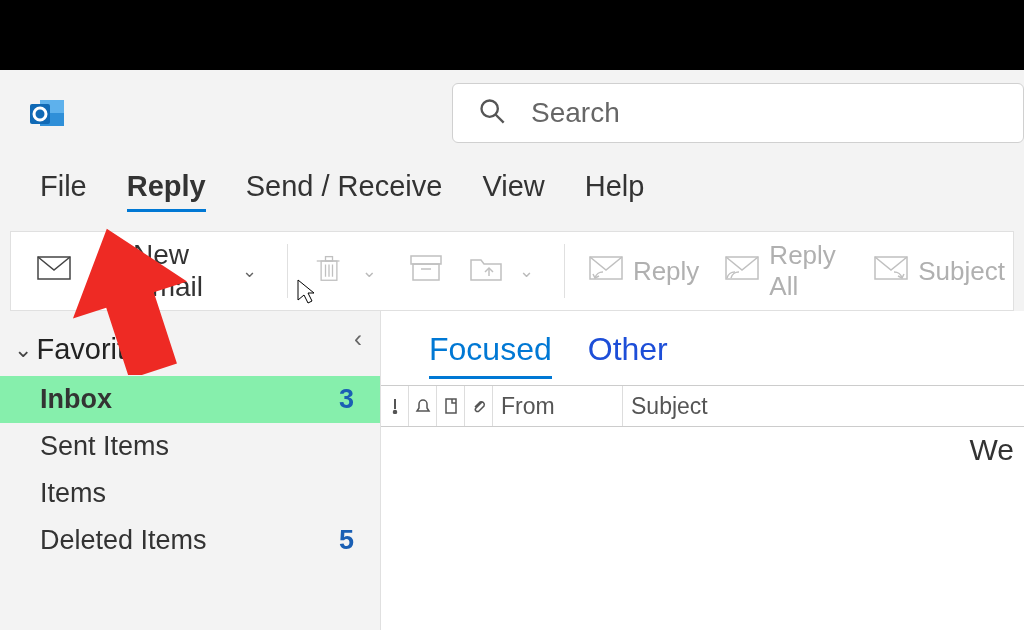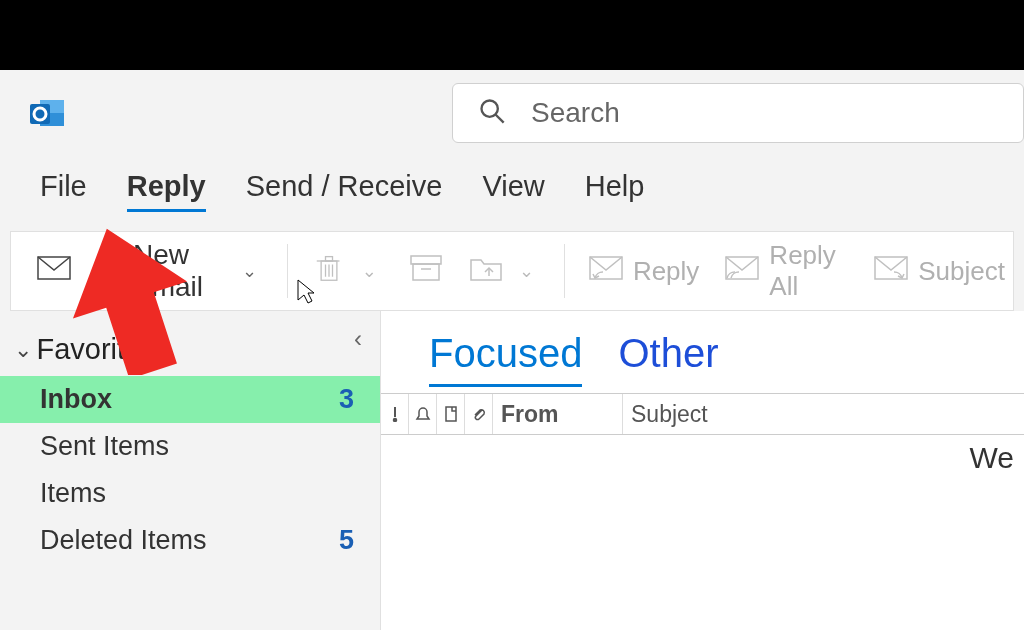--- a/index.html
+++ b/index.html
@@ -28,28 +28,28 @@
     .content-row { display: flex; height: 320px; }
     .sidebar { width: 380px; padding-top: 14px; position: relative; }
     .collapse-arrow { position: absolute; right: 18px; top: 14px; font-size: 24px; color: #666; cursor: pointer; }
     .sidebar-header { font-size: 29px; padding: 8px 0 10px 14px; display: flex; align-items: center; gap: 4px; color: #222; }
     .sidebar-header .caret { font-size: 22px; color: #444; }
     .nav-item { display: flex; justify-content: space-between; align-items: center; padding: 8px 26px 8px 40px; font-size: 27px; color: #333; cursor: pointer; }
     .nav-item.selected { background: #86efac; font-weight: 700; }
     .nav-item .count { color: #1a5fb4; font-weight: 700; font-size: 27px; }
     
     .main-pane { flex: 1; background: #fff; border-left: 1px solid #e0e0e0; }
-    .mail-tabs { display: flex; gap: 36px; padding: 20px 0 0 48px; font-size: 40px; }
+    .mail-tabs { display: flex; gap: 36px; padding: 20px 0 0 48px; font-size: 32px; }
     .mail-tab { padding-bottom: 8px; cursor: pointer; color: #1d4ed8; }
     .mail-tab.active { color: #0078d4; border-bottom: 3px solid #0078d4; }
     
     .col-headers { display: flex; align-items: center; border-top: 1px solid #ccc; border-bottom: 1px solid #ccc; height: 42px; font-size: 23px; color: #555; margin-top: 6px; }
     .col-iconcell { width: 28px; text-align: center; border-right: 1px solid #ddd; height: 100%; display: flex; align-items: center; justify-content: center; }
     .col-iconcell svg { width: 16px; height: 16px; stroke: #555; fill: none; stroke-width: 1.5; }
-    .col-from { flex: 0 0 130px; padding-left: 8px; border-right: 1px solid #ddd; height: 100%; display: flex; align-items: center; font-weight: bold; }
+    .col-from { flex: 0 0 130px; padding-left: 8px; border-right: 1px solid #ddd; height: 100%; display: flex; align-items: center; }
     .col-subject { flex: 1; padding-left: 8px; height: 100%; display: flex; align-items: center; }
     .msg-row { text-align: right; padding: 6px 10px 0 0; font-size: 30px; color: #333; }
     
     .arrow-pointer { position: absolute; top: 225px; left: 60px; z-index: 100; pointer-events: none; }
     .arrow-pointer svg { width: 140px; height: 150px; }
     .cursor-icon { position: absolute; top: 278px; left: 296px; z-index: 90; pointer-events: none; }
     .cursor-icon svg { width: 20px; height: 26px; }
   </style>
 </head>
 <body>

